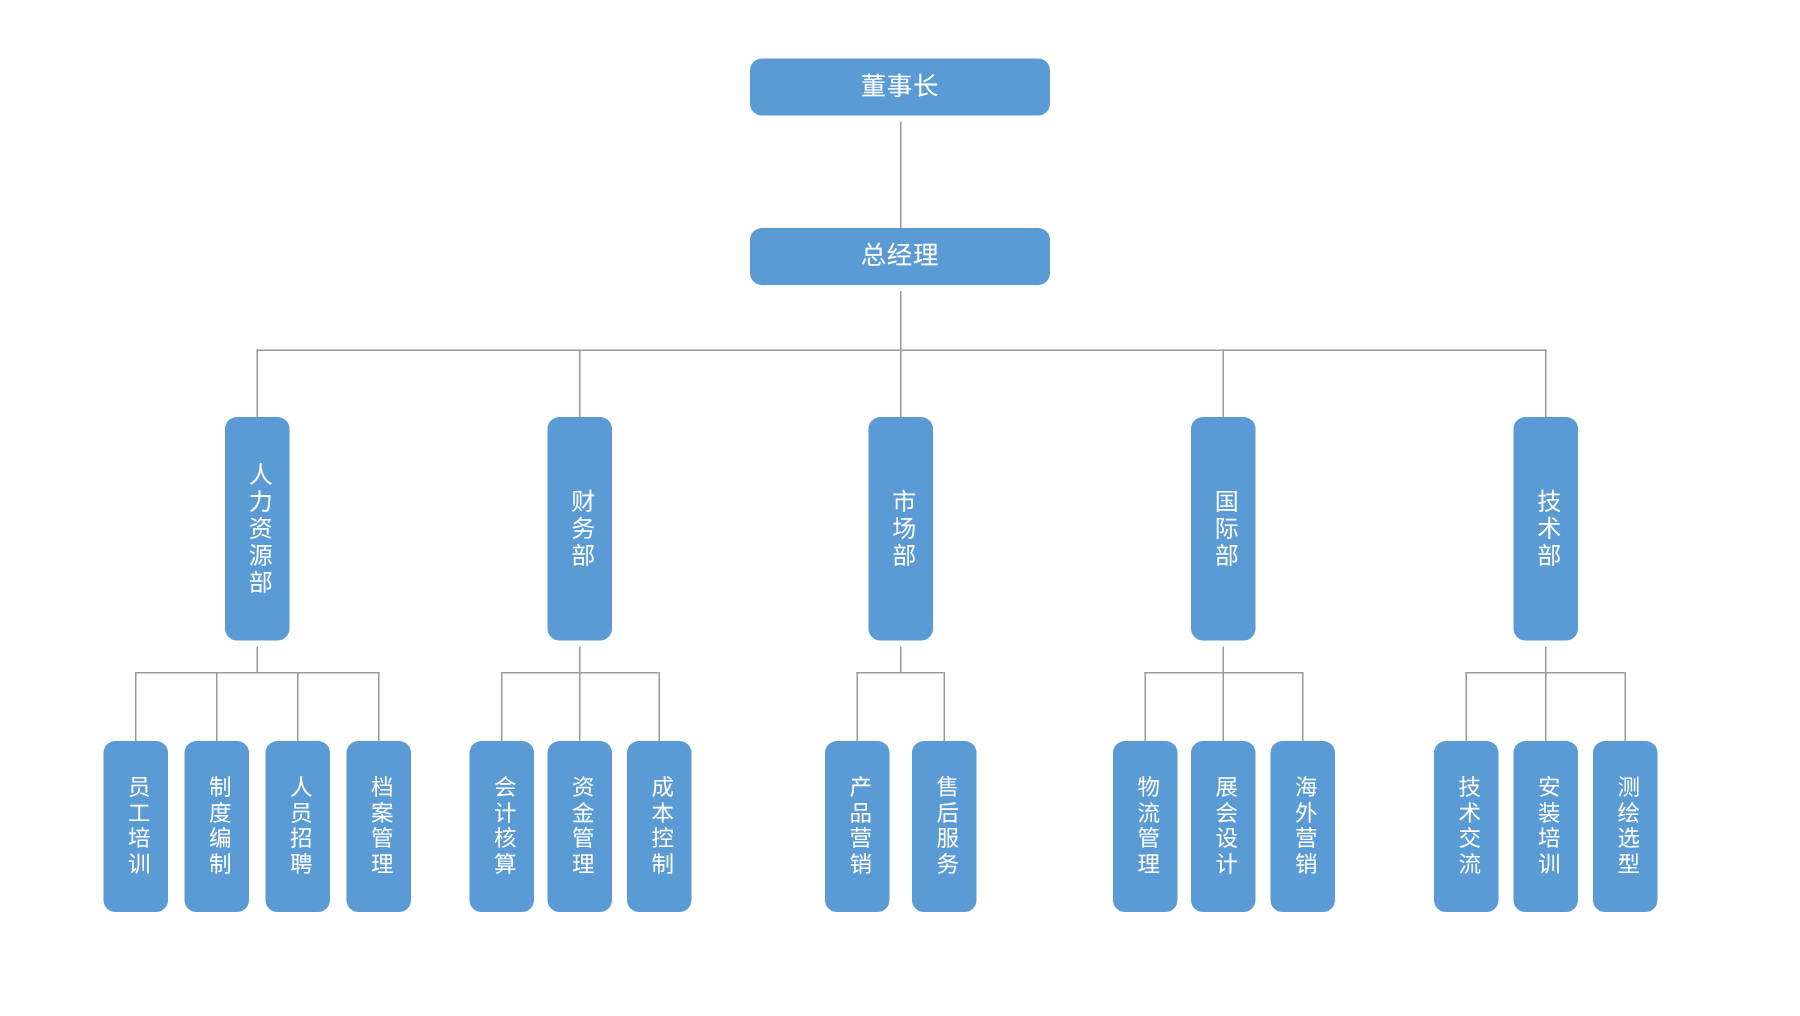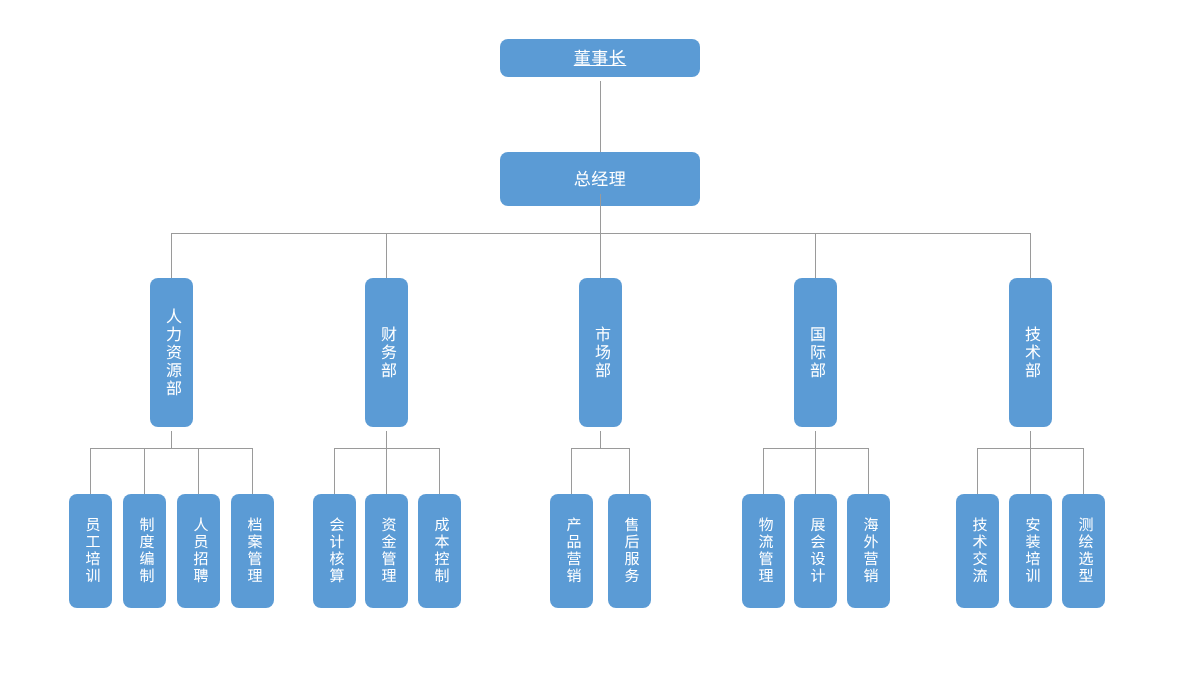--- a/index.html
+++ b/index.html
@@ -80,27 +80,27 @@
   .node.chairman  { font-size: 17px; }
   .node.manager   { font-size: 17px; }
   .node.dept      { font-size: 16px; }
   .node.leaf      { font-size: 15px; }
 </style>
 </head>
 <body>
 
 <div id="org-canvas">
 
-  <div class="node horiz chairman" style="left:500px; top:39px; width:200px; height:38px;text-decoration:underline;">
+  <div class="node horiz chairman" style="left:500px; top:39px; width:200px; height:38px;">
     <span class="node-label">董事长</span>
   </div>
 
   <div class="conn v" style="left:600px; top:81px; height:71px;"></div>
 
-  <div class="node horiz manager" style="left:500px; top:152px; width:200px; height:54px;">
+  <div class="node horiz manager" style="left:500px; top:152px; width:200px; height:38px;">
     <span class="node-label">总经理</span>
   </div>
 
   <div class="conn v" style="left:600px; top:194px; height:40px;"></div>
 
   <div class="conn h" style="left:171px; top:233px; width:860px;"></div>
 
   <div class="conn v" style="left:171px; top:233px; height:45px;"></div>
   <div class="conn v" style="left:386px; top:233px; height:45px;"></div>
   <div class="conn v" style="left:600px; top:233px; height:45px;"></div>

